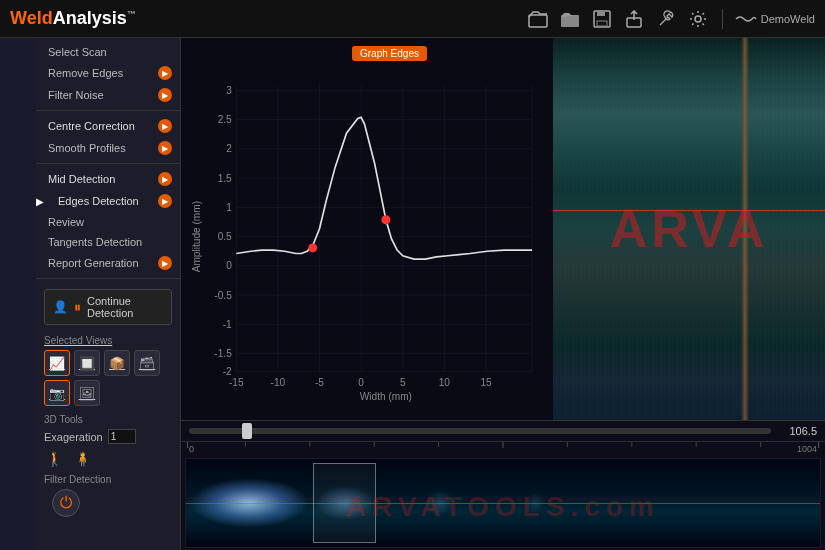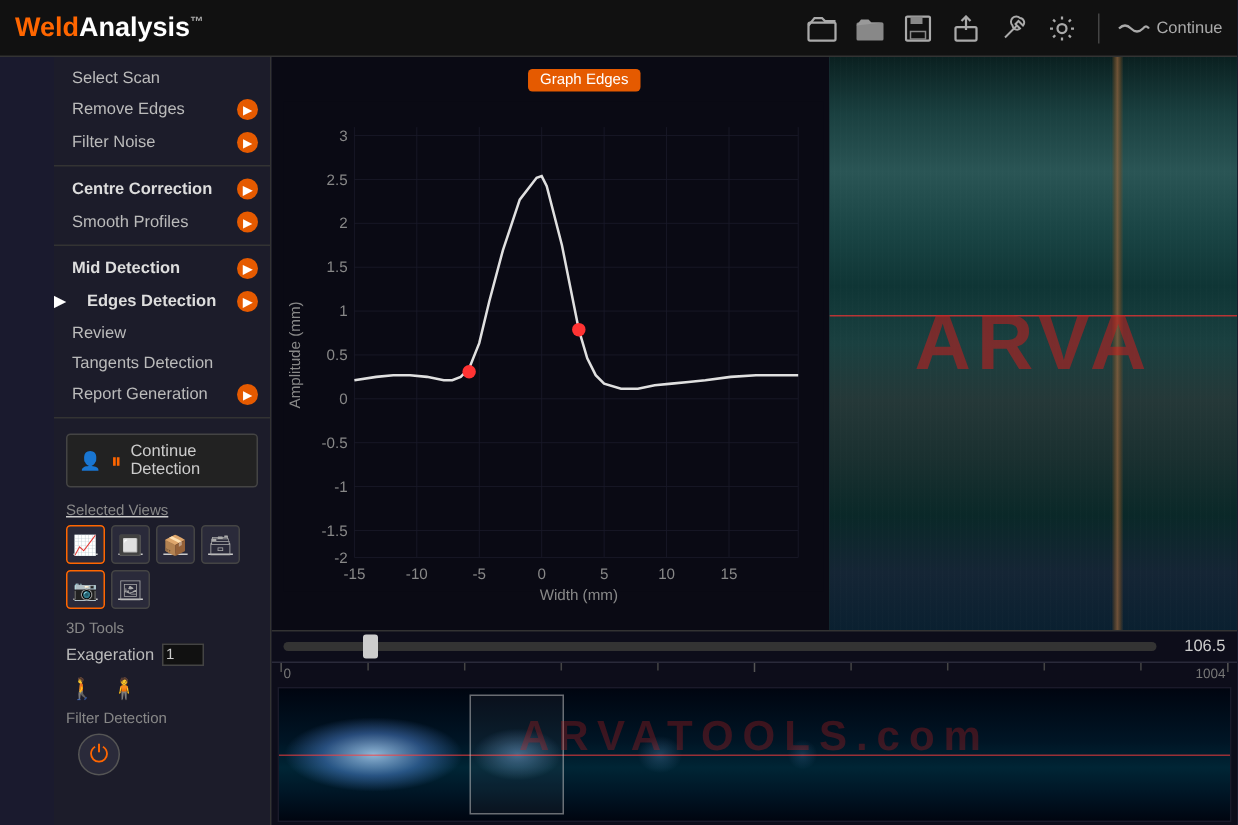--- a/index.html
+++ b/index.html
@@ -67,21 +67,21 @@
       display: flex;
       align-items: center;
       justify-content: space-between;
       padding: 4px 8px 4px 12px;
       cursor: pointer;
       color: #bbb;
       font-size: 11px;
       position: relative;
     }
     .sidebar-item.active { color: #fff; }
-    .sidebar-item.bold { font-weight: bold; color: #ddd; }
+    .sidebar-item.bold { font-weight: normal; color: #ddd; }
     .sidebar-item .arrow {
       width: 14px; height: 14px;
       background: #e55a00;
       border-radius: 50%;
       display: flex; align-items: center; justify-content: center;
       font-size: 8px;
       color: #fff;
       flex-shrink: 0;
     }
     .sidebar-section-arrow {
@@ -348,21 +348,21 @@
       top: 5%;
       width: 10%;
       bottom: 5%;
       border: 1px solid rgba(200,200,200,0.5);
       background: rgba(255,255,255,0.04);
     }
 
     
     .arva-tools-watermark {
       position: absolute;
-      bottom: 40px;
+      bottom: 24px;
       left: 50%;
       transform: translateX(-50%);
       font-size: 28px;
       font-weight: 900;
       color: rgba(200,30,30,0.3);
       letter-spacing: 6px;
       pointer-events: none;
       white-space: nowrap;
     }
 
@@ -415,21 +415,21 @@
       <svg width="18" height="18" viewBox="0 0 18 18">
           <circle cx="9" cy="9" r="3" fill="none" stroke="#aaa" stroke-width="1.5"></circle>
           <path d="M9 1v2M9 15v2M1 9h2M15 9h2M3.1 3.1l1.4 1.4M13.5 13.5l1.4 1.4M3.1 14.9l1.4-1.4M13.5 4.5l1.4-1.4" stroke="#aaa" stroke-width="1.5"></path>
         </svg>
     </div>
     <div style="width:1px;height:20px;background:#444;margin:0 4px"></div>
     <div style="display:flex;align-items:center;gap:4px;color:#aaa;font-size:11px">
       <svg width="22" height="12" viewBox="0 0 22 12">
           <path d="M1 6 Q5 2 9 6 Q13 10 17 6 Q19 3 21 6" fill="none" stroke="#aaa" stroke-width="1.5"></path>
         </svg>
-      <span>Continue</span>
+      <span>DemoWeld</span>
     </div>
   </div>
 </div>
 
 <div class="main-layout">
 
   <div class="sidebar">
     <div class="sidebar-item">
       <span>Select Scan</span>
     </div>

